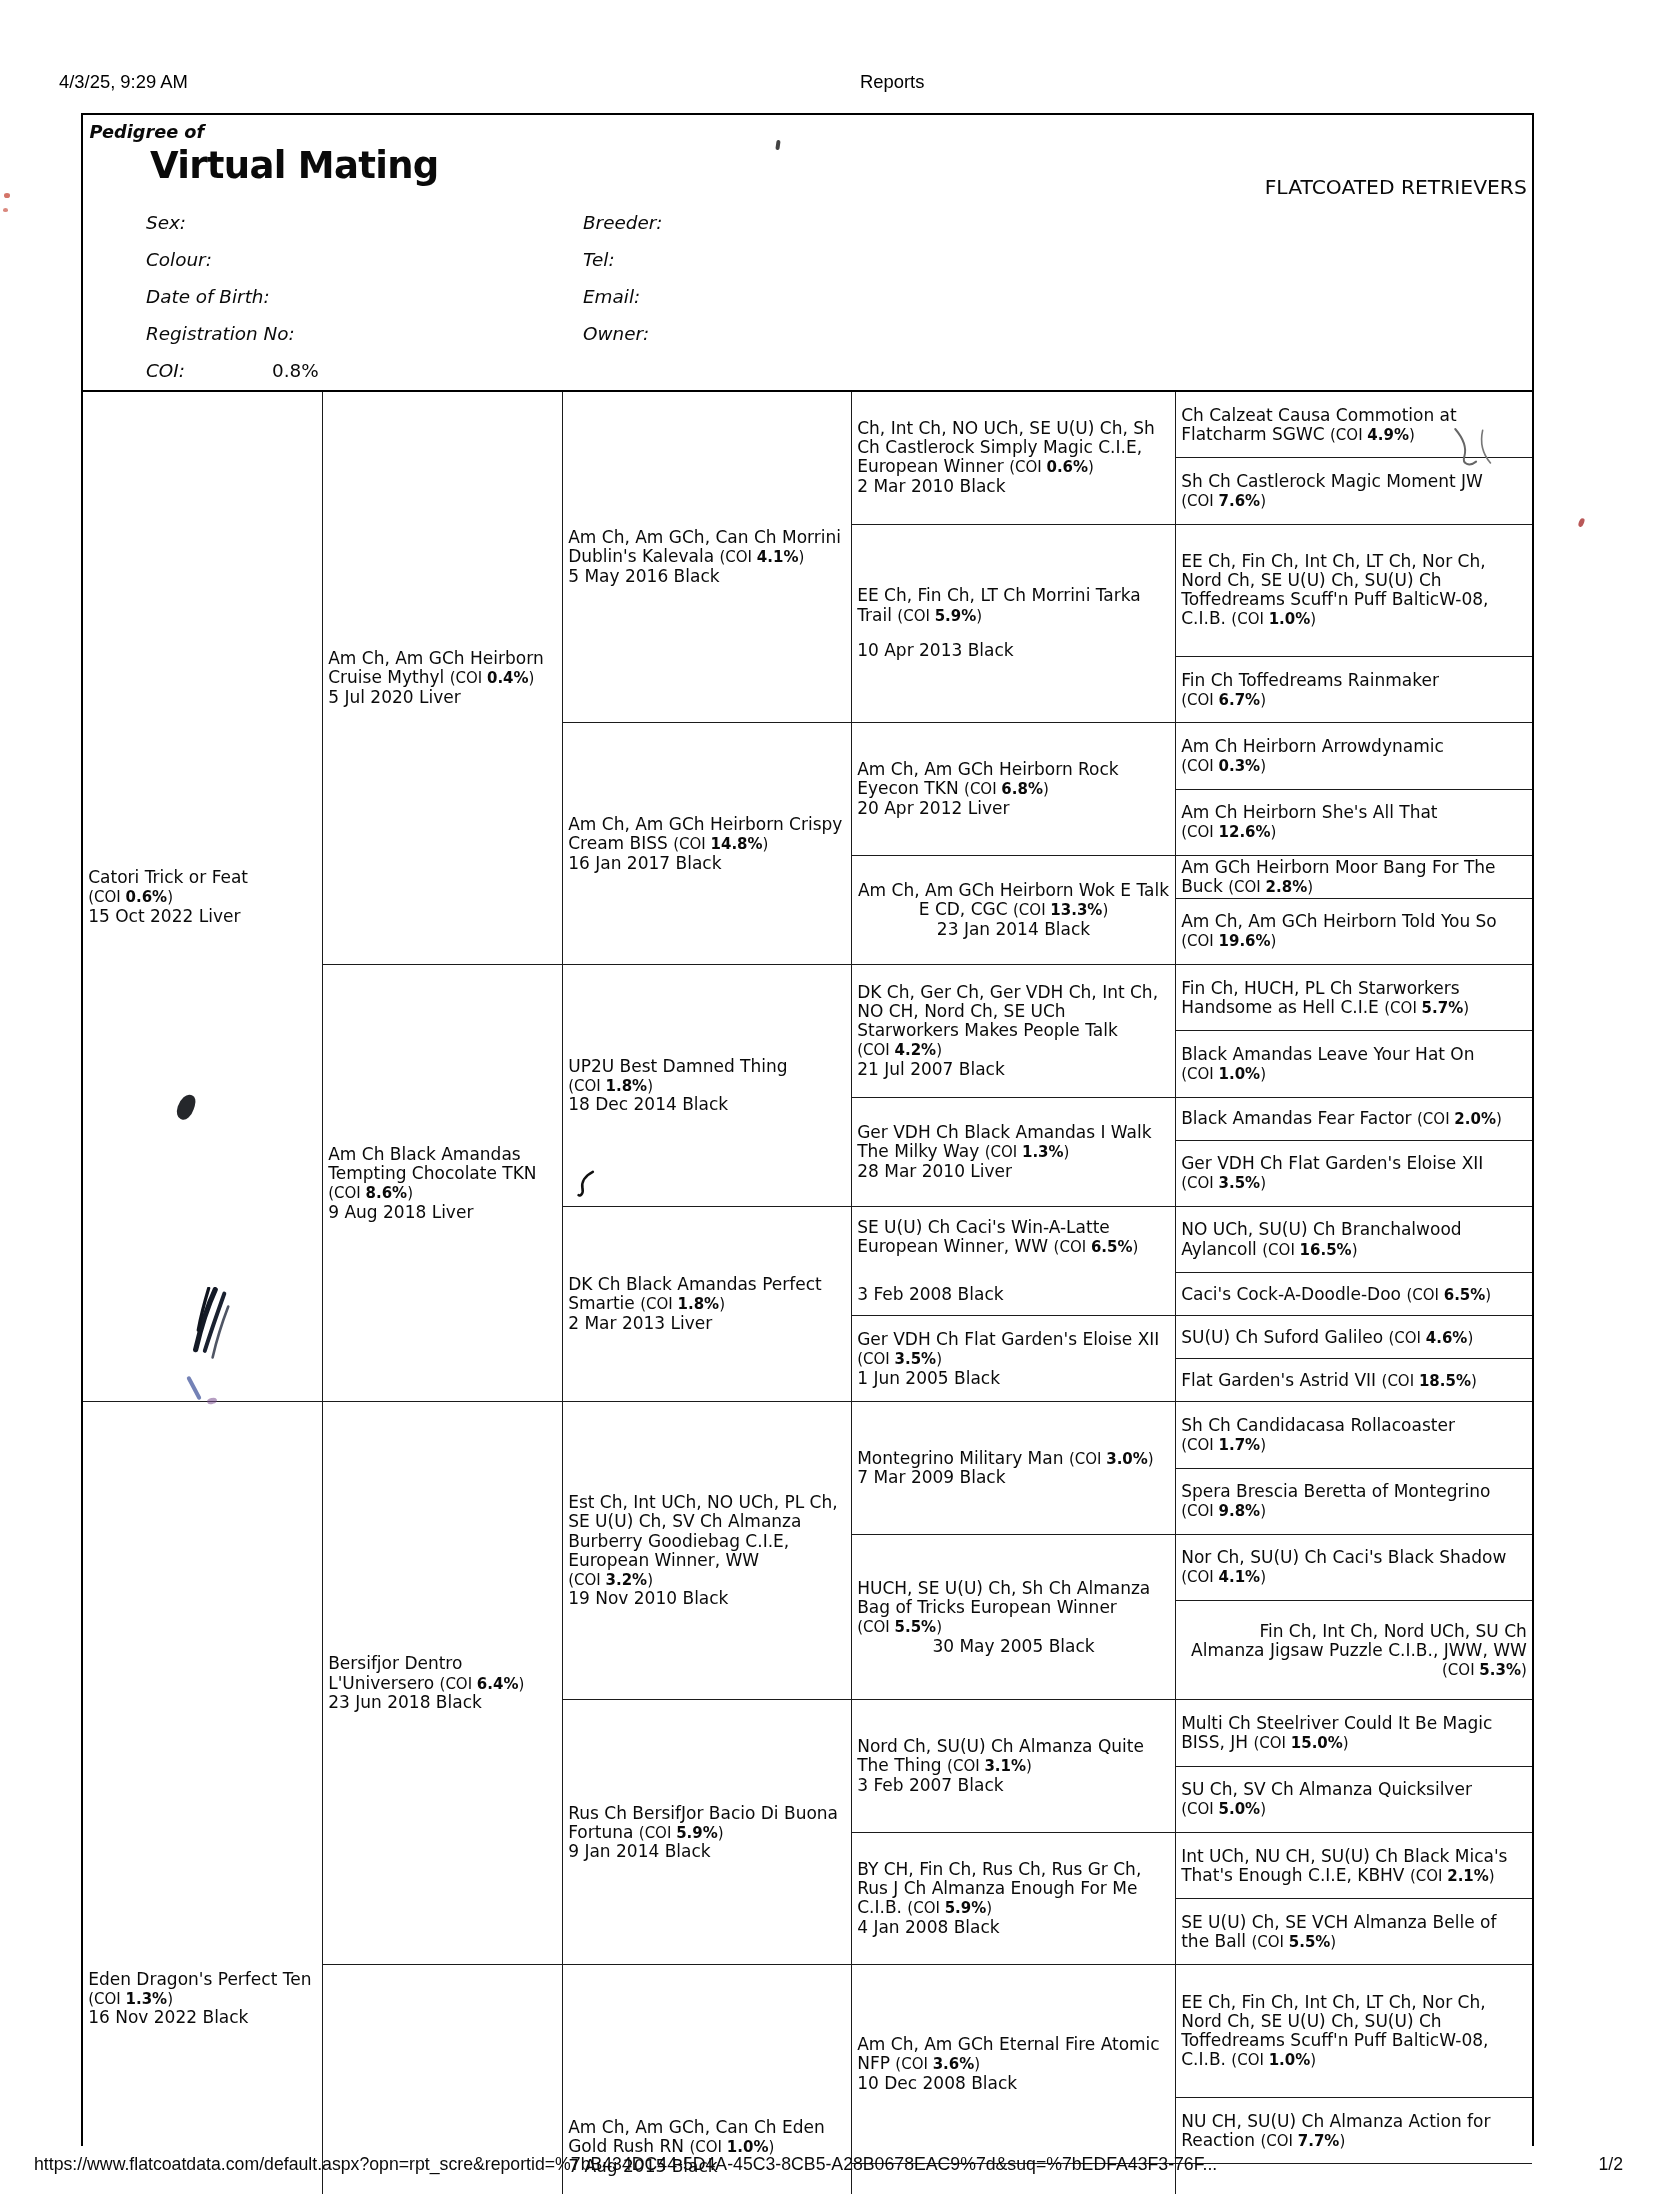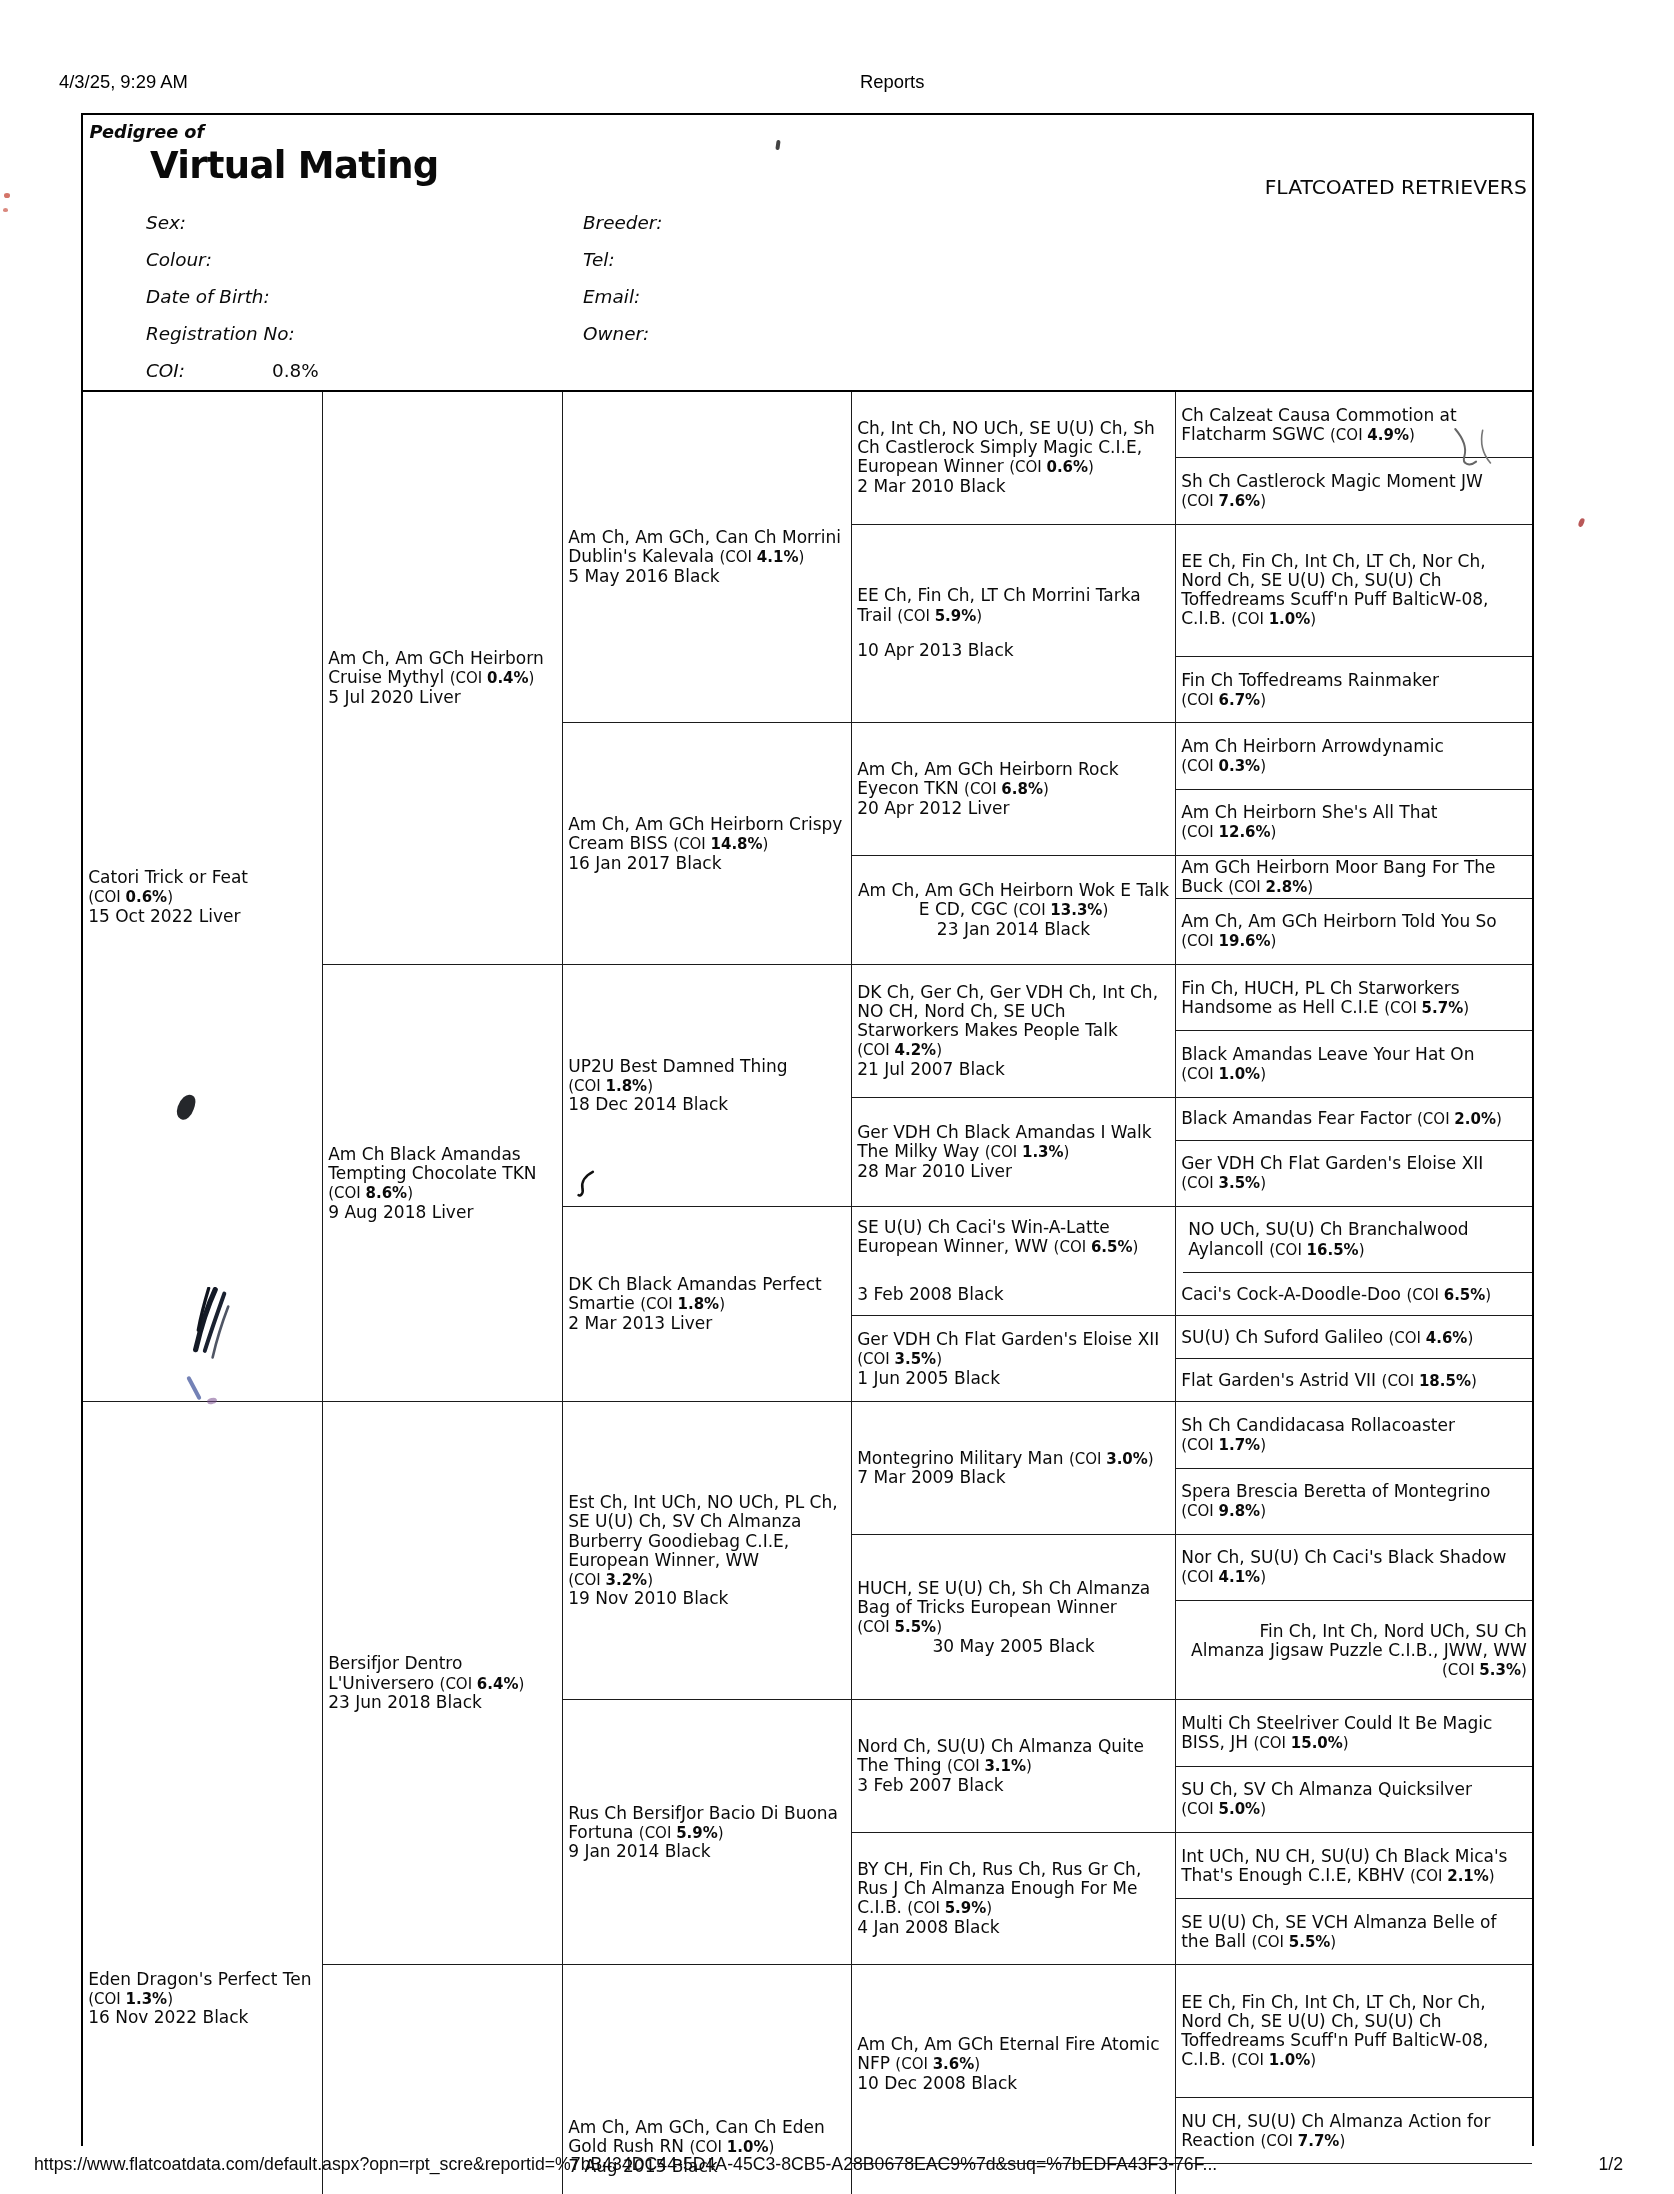--- a/index.html
+++ b/index.html
@@ -244,21 +244,21 @@
       </div>
       <div class="cell lastcol" style="grid-area: 10 / 5 / span 1;">
         <div class="nm">Black Amandas Leave Your Hat On <span class="coi">(COI&nbsp;<b>1.0%</b>)</span></div>
       </div>
       <div class="cell lastcol" style="grid-area: 11 / 5 / span 1;">
         <div class="nm">Black Amandas Fear Factor <span class="coi">(COI&nbsp;<b>2.0%</b>)</span></div>
       </div>
       <div class="cell lastcol" style="grid-area: 12 / 5 / span 1;">
         <div class="nm">Ger VDH Ch Flat Garden's Eloise XII <span class="coi">(COI&nbsp;<b>3.5%</b>)</span></div>
       </div>
-      <div class="cell lastcol" style="grid-area: 13 / 5 / span 1; margin-left: 7px;">
+      <div class="cell lastcol" style="grid-area: 13 / 5 / span 1;">
         <div class="nm">NO UCh, SU(U) Ch Branchalwood Aylancoll <span class="coi">(COI&nbsp;<b>16.5%</b>)</span></div>
       </div>
       <div class="cell lastcol" style="grid-area: 14 / 5 / span 1;">
         <div class="nm">Caci's Cock-A-Doodle-Doo <span class="coi">(COI&nbsp;<b>6.5%</b>)</span></div>
       </div>
       <div class="cell lastcol" style="grid-area: 15 / 5 / span 1;">
         <div class="nm">SU(U) Ch Suford Galileo <span class="coi">(COI&nbsp;<b>4.6%</b>)</span></div>
       </div>
       <div class="cell lastcol" style="grid-area: 16 / 5 / span 1;">
         <div class="nm">Flat Garden's Astrid VII <span class="coi">(COI&nbsp;<b>18.5%</b>)</span></div>

